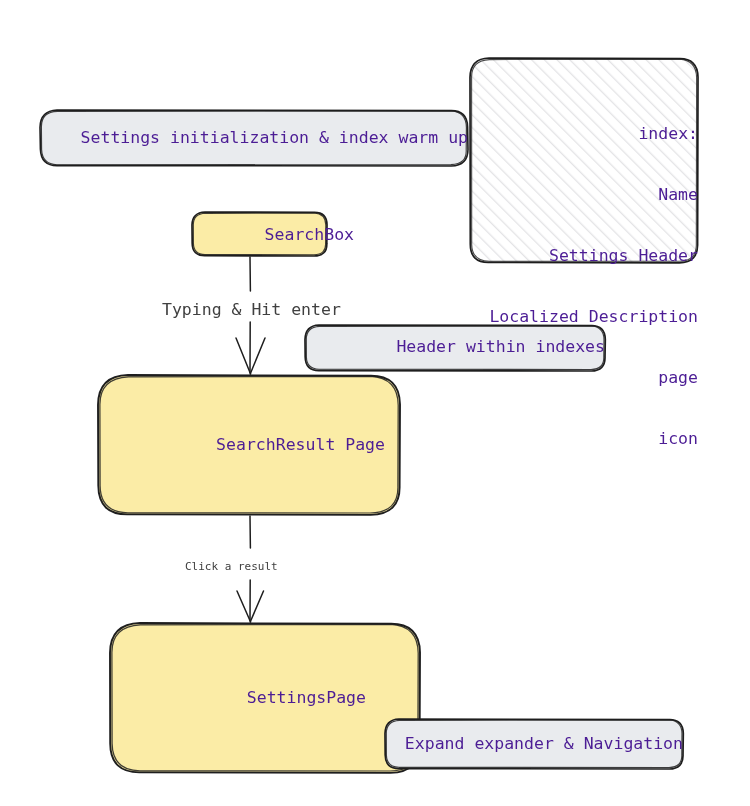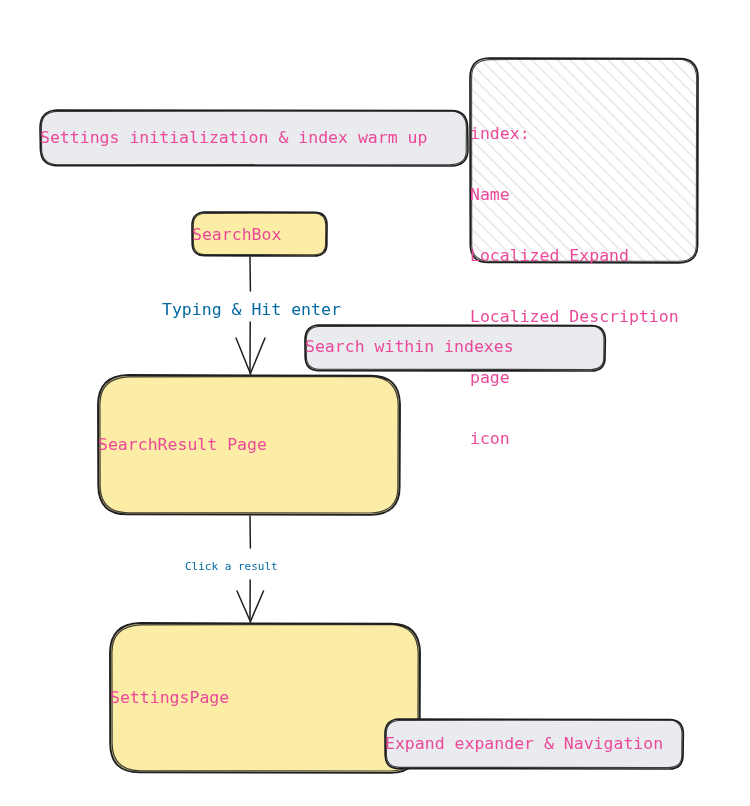--- a/index.html
+++ b/index.html
@@ -6,29 +6,29 @@
   body{
     width:750px;height:806px;
     background:#ffffff;
     font-family:"DejaVu Sans Mono","Liberation Mono",monospace;
     overflow:hidden;
     position:relative;
   }
   #canvas{position:absolute;inset:0;width:750px;height:806px;}
   .node-label{
     position:absolute;
-    color:#ec4899;
+    color:#4c1d95;
     white-space:pre;
-    text-align:left;
+    text-align:right;
     pointer-events:none;
     letter-spacing:0px;
   }
   .edge-label{
     position:absolute;
-    color:#0369a1;
+    color:#404040;
     white-space:pre;
     background:#ffffff;
     padding:0 4px;
     text-align:center;
   }
   .idx-line{display:block;line-height:23px;}
 </style>
 </head>
 <body>
 
@@ -88,31 +88,31 @@
     <path d="M399,719 L669,719.6 Q683,719.2 683.3,733.4 L683,755 Q683.4,768.6 669.2,769 L399.3,768.6 Q385.4,768.9 385.2,755 L385,733.6 Q385.3,719.5 399,719 Z" fill="#e9ebee" stroke="#1e1e1e" stroke-width="1.7" stroke-linecap="round"></path>
     <path d="M399.4,720.4 L669.2,720 Q681.8,720.8 682,733.6 L681.8,755 Q682.2,767.2 669,767.5 L399,767.3 Q386.6,767 386.4,755.1 L386.3,733.6 Q386.2,721.2 399.4,720.4" fill="none" stroke="#1e1e1e" stroke-width="1.15" stroke-linecap="round" opacity="0.85"></path>
   </g>
 </svg>
 
 <div class="node-label" style="left:40px;top:126px;width:428px;font-size:16.5px;line-height:24px;">Settings initialization &amp; index warm up</div>
 
 <div class="node-label" style="left:470px;top:84px;width:228px;font-size:16.5px;">
   <span class="idx-line">index:</span>
   <span class="idx-line">Name</span>
-  <span class="idx-line">Localized Expand</span>
+  <span class="idx-line">Settings Header</span>
   <span class="idx-line">Localized Description</span>
   <span class="idx-line">page</span>
   <span class="idx-line">icon</span>
 </div>
 
 <div class="node-label" style="left:192px;top:224px;width:162px;font-size:16.5px;line-height:22px;">SearchBox</div>
 
 <div class="edge-label" style="left:158px;top:300px;font-size:16.5px;line-height:20px;">Typing &amp; Hit enter</div>
 
-<div class="node-label" style="left:305px;top:336px;width:300px;font-size:16.5px;line-height:22px;">Search within indexes</div>
+<div class="node-label" style="left:305px;top:336px;width:300px;font-size:16.5px;line-height:22px;">Header within indexes</div>
 
 <div class="node-label" style="left:98px;top:434px;width:287px;font-size:16.5px;line-height:22px;">SearchResult Page</div>
 
 <div class="edge-label" style="left:181px;top:557px;font-size:11px;line-height:20px;">Click a result</div>
 
 <div class="node-label" style="left:110px;top:687px;width:256px;font-size:16.5px;line-height:22px;">SettingsPage</div>
 
 <div class="node-label" style="left:385px;top:733px;width:298px;font-size:16.5px;line-height:22px;">Expand expander &amp; Navigation</div>
 
 </body></html>

